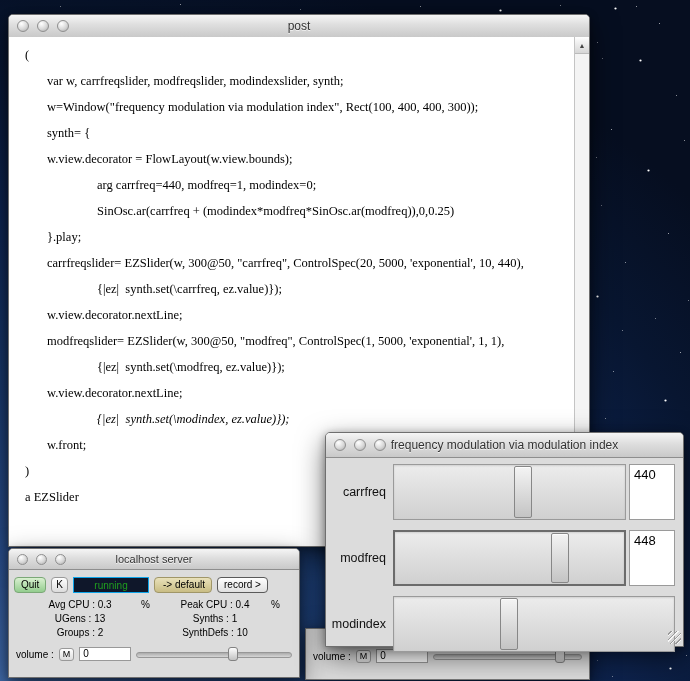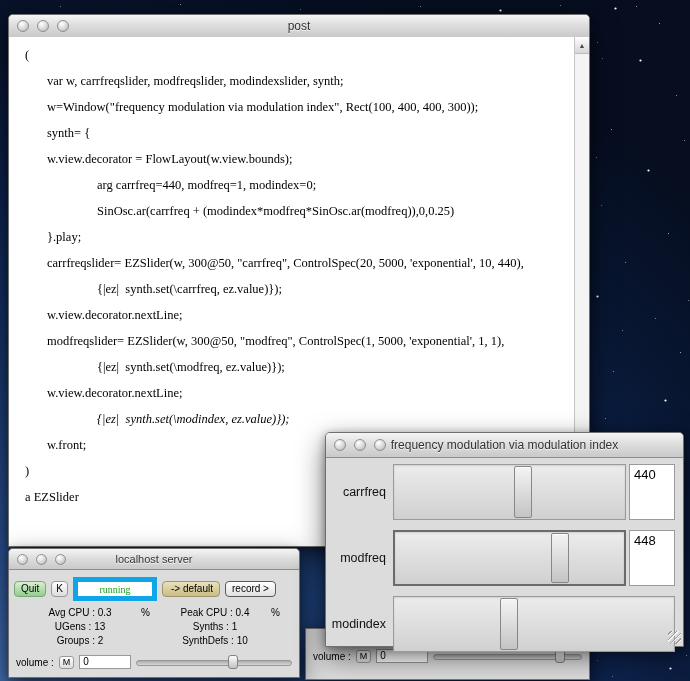--- a/index.html
+++ b/index.html
@@ -64,22 +64,22 @@
   .resize-grip{position:absolute;right:2px;bottom:2px;width:13px;height:13px;
     background:repeating-linear-gradient(135deg, transparent 0 2px, #9a9a9a 2px 3px, rgba(255,255,255,.8) 3px 4px);}
   
   #server-window{left:8px;top:548px;width:290px;height:128px;z-index:3;background:#dcdcdc;}
   .server-body{position:relative;font-size:10px;color:#000;}
   .btn-row{display:flex;align-items:center;gap:5px;padding:7px 5px 3px 5px;}
   .sbtn{font-family:"Liberation Sans",sans-serif;font-size:10px;line-height:12px;padding:1px 6px;border-radius:4px;
     color:#000;cursor:default;}
   .sbtn.quit{background:linear-gradient(180deg,#d9f0d0,#93cd8e);border:1px solid #7ba877;}
   .sbtn.k{background:linear-gradient(180deg,#ffffff,#dcdcdc);border:1px solid #999;padding:1px 4px;}
-  .status-box{flex:0 0 auto;width:74px;height:14px;background:#ffffff;border:5px solid #0ea5e9;
-    display:flex;align-items:center;justify-content:center;color:#1f9e1f;font-size:10px;font-family:Liberation Serif, serif;}
+  .status-box{flex:0 0 auto;width:74px;height:14px;background:#0f172a;border:1px solid #0ea5e9;
+    display:flex;align-items:center;justify-content:center;color:#1f9e1f;font-size:10px;}
   .sbtn.default{background:linear-gradient(180deg,#e9e1ba,#c9bd84);border:1px solid #a09668;padding-left:8px;}
   .sbtn.record{background:linear-gradient(180deg,#ffffff,#e0e0e0);border:1px solid #5a5a5a;}
   .stats{display:grid;grid-template-columns:122px 18px 112px 18px;padding-left:10px;line-height:14px;margin-top:2px;}
   .stat-cell{text-align:center;white-space:nowrap;}
   .stat-cell.unit{text-align:left;}
   .volume-row{display:flex;align-items:center;gap:5px;padding:0 7px;margin-top:6px;}
   .vol-label{font-size:10px;color:#000;white-space:nowrap;}
   .m-btn{font-size:9px;line-height:11px;padding:0 3px;border:1px solid #999;border-radius:3px;
     background:linear-gradient(180deg,#ffffff,#dddddd);color:#000;}
   .vol-num{width:52px;height:14px;background:#fff;border:1px solid #999;box-sizing:border-box;

